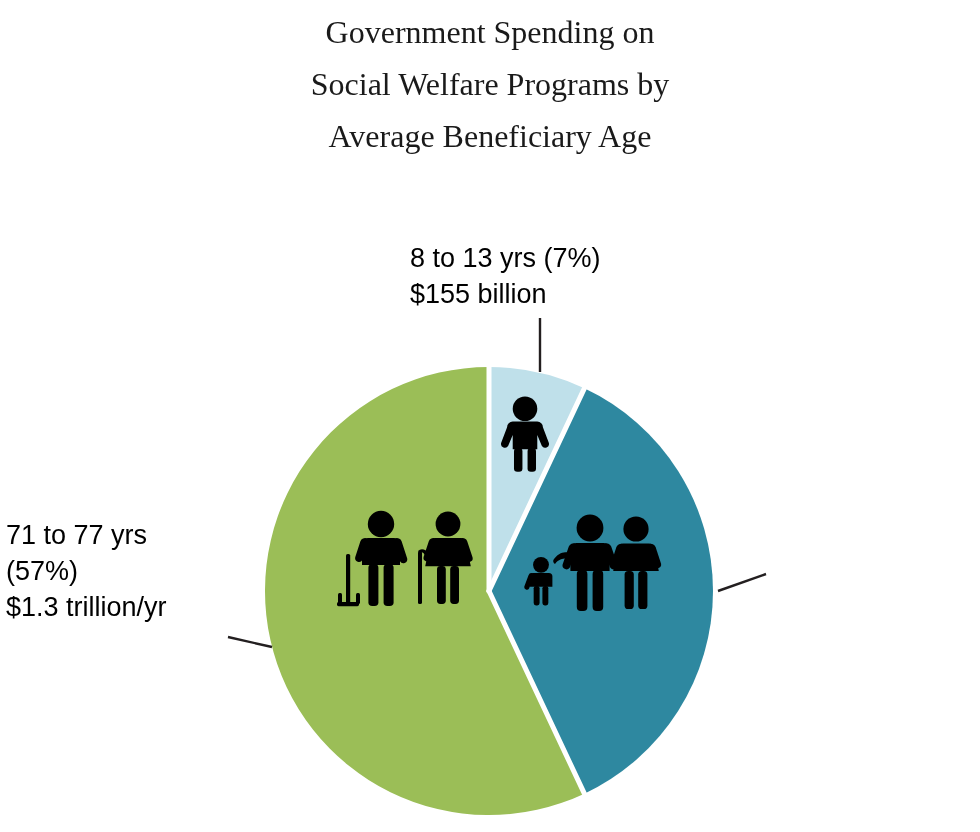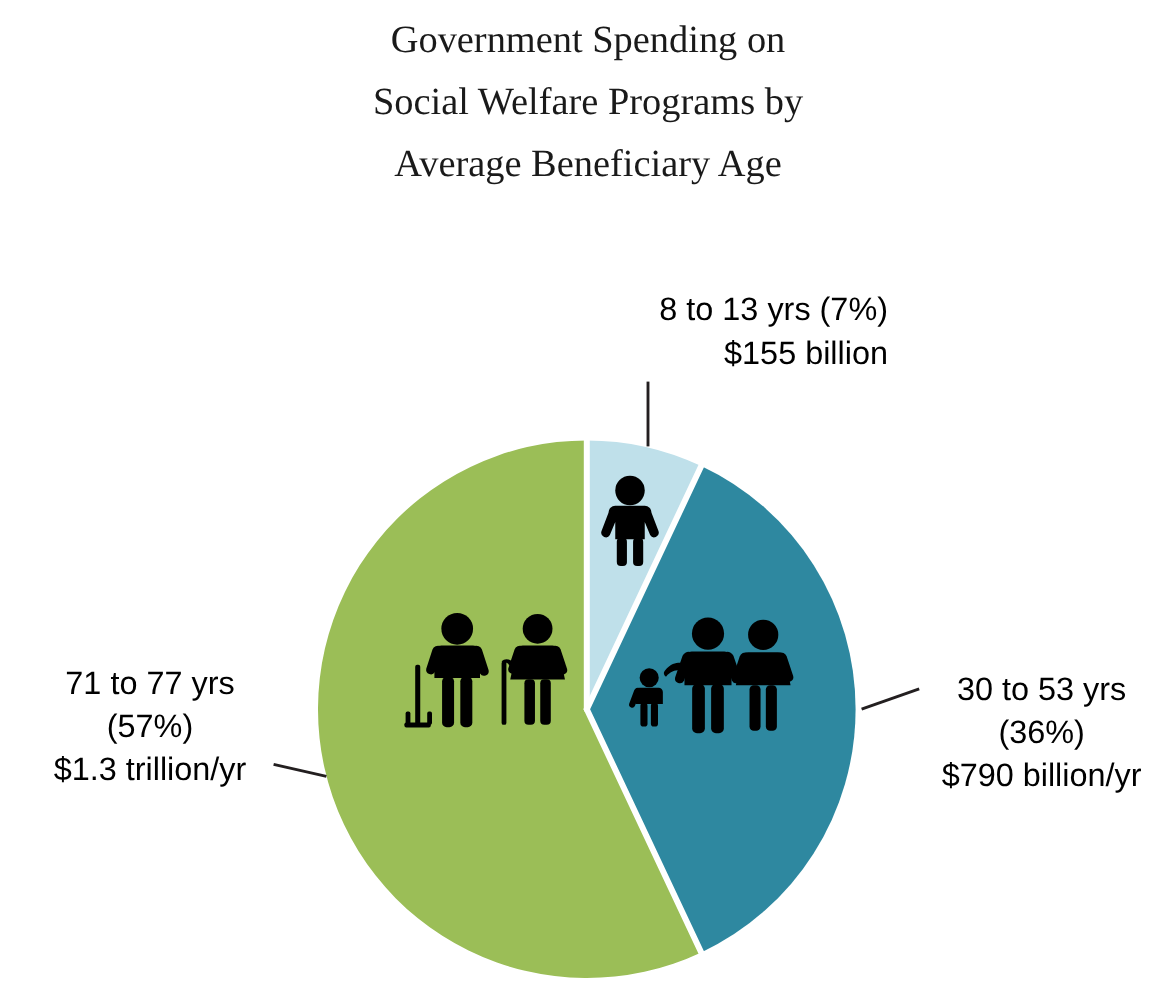--- a/index.html
+++ b/index.html
@@ -49,36 +49,35 @@
   
   .callout {
     position: absolute;
     font-family: "Liberation Sans", "DejaVu Sans", sans-serif;
     font-size: 27px;
     line-height: 36px;
     color: #000000;
     white-space: pre-line;
   }
   #label-top {
-    left: 420px;
+    left: 410px;
     top: 240px;
     width: 320px;
-    text-align: right;
+    text-align: left;
   }
   #label-right {
     left: 756px;
     top: 556px;
     width: 224px;
     text-align: center;
   }
   #label-left {
     left: 6px;
-    top: 551px;
+    top: 517px;
     width: 238px;
-    text-align: center;
   }
 </style>
 </head>
 <body>
 
 <div id="canvas">
 
   <div class="chart-title">Government Spending on
 Social Welfare Programs by
 Average Beneficiary Age</div>
@@ -250,21 +249,18 @@
 
         <rect x="-30" y="-8" width="4" height="53" rx="1.6"></rect>
         <path d="M -30 -8 a 6 6 0 0 1 10 3 l -3.8 0.6 a 2.4 2.4 0 0 0 -4.2 -1.4 Z"></path>
       </g>
     </g>
   </svg>
 
   <div class="callout" id="label-top">8 to 13 yrs (7%)
 $155 billion</div>
 
-  <div class="callout" id="label-right">30 to 53 yrs
-(36%)
-$790 billion/yr</div>
 
   <div class="callout" id="label-left">71 to 77 yrs
 (57%)
 $1.3 trillion/yr</div>
 
 </div>
 
 </body></html>

